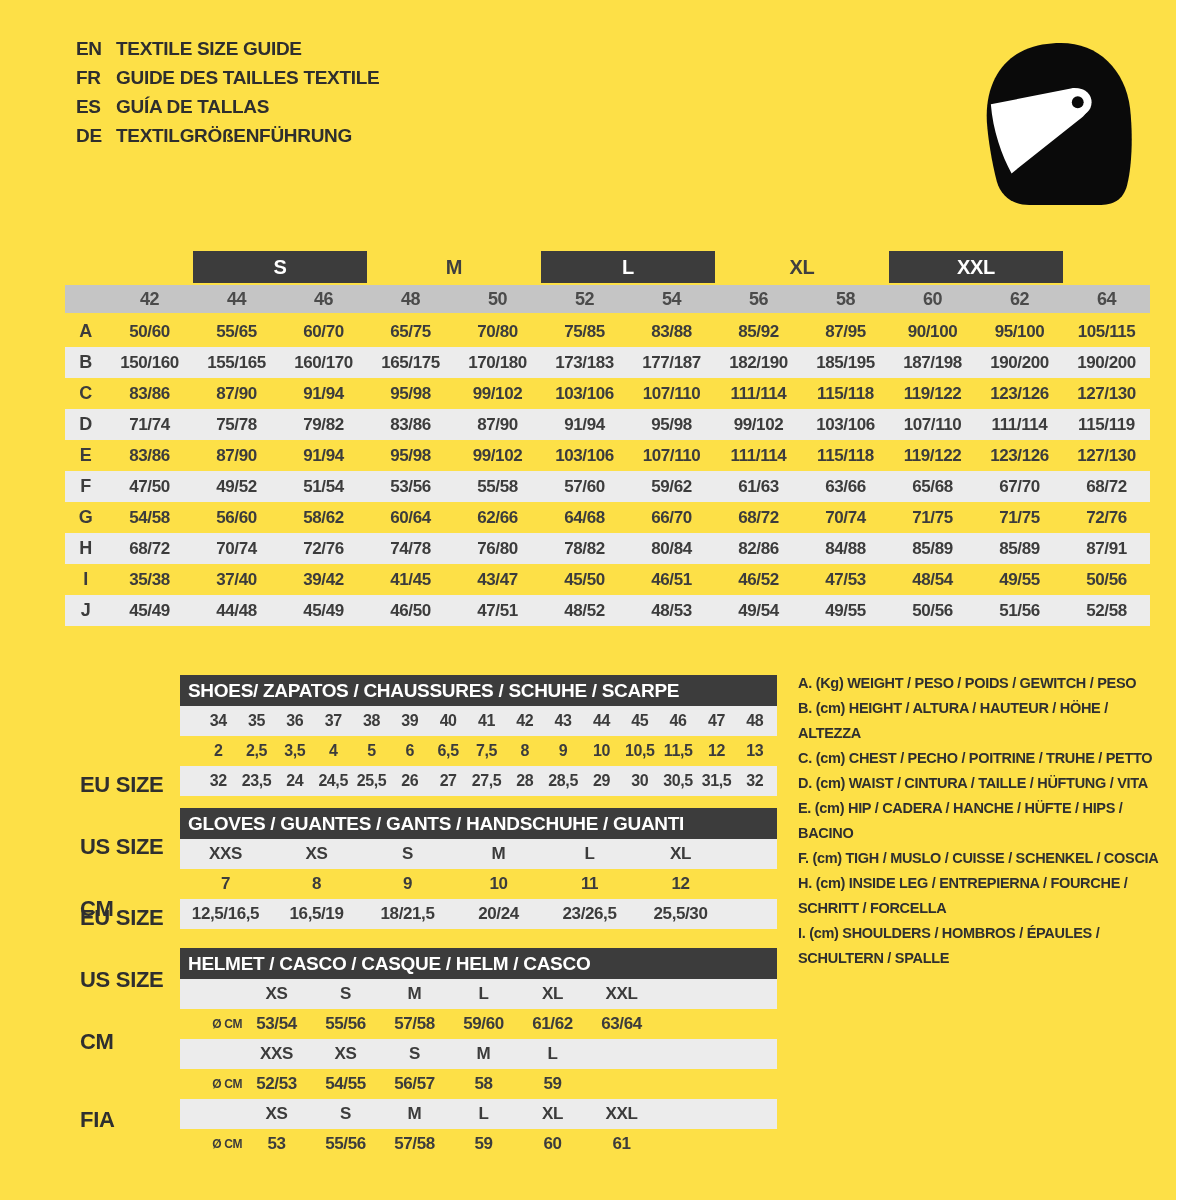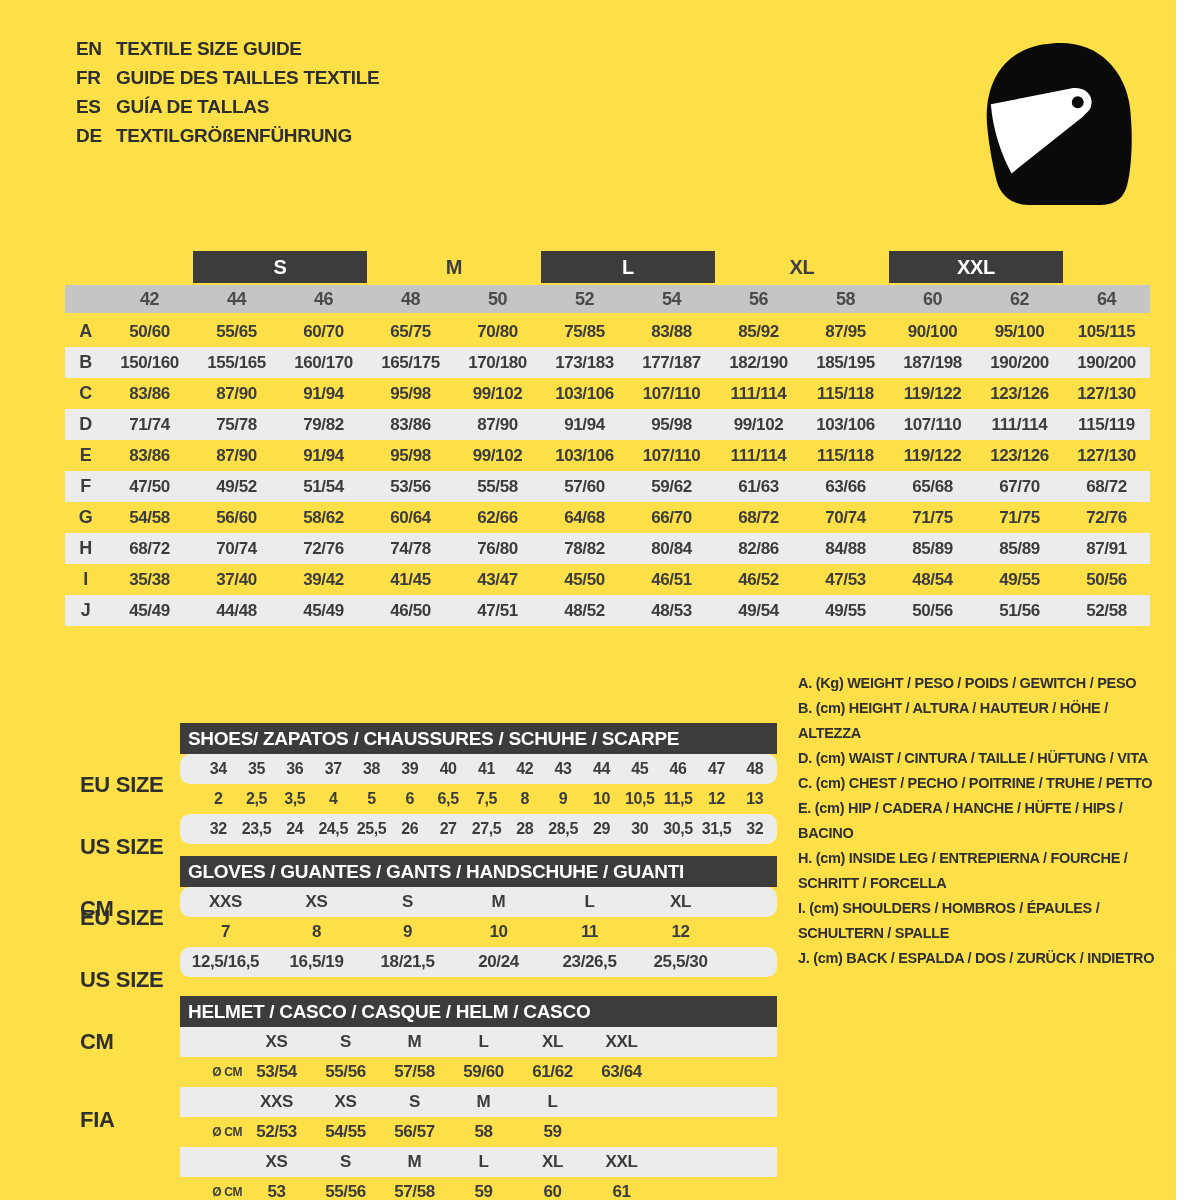--- a/index.html
+++ b/index.html
@@ -30,24 +30,24 @@
   .data-row{height:31px;}
   .data-row .cell{color:#3c3c3c;}
   .data-row.stripe{background:#ececec;}
   .rowlbl{font-size:18px;color:#303030;}
   
   .section{position:absolute;left:80px;display:flex;}
   .labelcol{width:100px;flex:0 0 100px;}
   .labelcol .lrow{height:30px;display:flex;align-items:center;font-size:22px;font-weight:700;
                   letter-spacing:-0.3px;color:#2f2f2f;margin-top:32px;}
   .labelcol .lrow.spacer{height:31px;}
-  .subtable{width:597px;flex:0 0 597px;margin-top:48px;}
+  .subtable{width:597px;flex:0 0 597px;}
   .darkbar{height:31px;background:#3c3c3c;color:#ffffff;display:flex;align-items:center;
            padding-left:8px;box-sizing:border-box;font-size:19px;font-weight:700;letter-spacing:-0.3px;}
-  .srow{height:30px;display:flex;align-items:center;box-sizing:border-box;border-radius:10px;}
+  .srow{height:30px;display:flex;align-items:center;box-sizing:border-box;}
   .srow.stripe,.hrow.stripe{background:#ececec;}
   .scell{flex:1 1 0;text-align:center;font-size:16px;font-weight:700;letter-spacing:-0.4px;color:#3c3c3c;}
   .shoes-sec .srow{padding-left:19px;padding-right:3px;}
   .gloves-sec .srow{padding-right:51px;}
   .gloves-sec .scell{font-size:17px;}
   .hrow{height:30px;display:flex;align-items:center;box-sizing:border-box;}
   .hlblcell{flex:0 0 62px;text-align:right;font-size:12px;font-weight:700;letter-spacing:-0.4px;color:#3c3c3c;}
   .hcell{flex:0 0 69px;text-align:center;font-size:17px;font-weight:700;letter-spacing:-0.4px;color:#3c3c3c;}
   
   .legend{position:absolute;left:798px;top:671px;width:368px;font-size:14.5px;font-weight:700;
@@ -427,21 +427,21 @@
           <div class="hcell">59</div>
           <div class="hcell">60</div>
           <div class="hcell">61</div>
         </div>
       </div>
     </div>
 
   <div class="legend">
       <div class="legend-item">A. (Kg) WEIGHT / PESO / POIDS / GEWITCH / PESO</div>
       <div class="legend-item">B. (cm) HEIGHT / ALTURA / HAUTEUR / HÖHE / ALTEZZA</div>
+      <div class="legend-item">C. (cm) CHEST / PECHO / POITRINE / TRUHE / PETTO</div>
       <div class="legend-item">D. (cm) WAIST / CINTURA / TAILLE / HÜFTUNG / VITA</div>
-      <div class="legend-item">C. (cm) CHEST / PECHO / POITRINE / TRUHE / PETTO</div>
       <div class="legend-item">E. (cm) HIP / CADERA / HANCHE / HÜFTE / HIPS / BACINO</div>
+      <div class="legend-item">F. (cm) TIGH / MUSLO / CUISSE / SCHENKEL / COSCIA</div>
       <div class="legend-item">H. (cm) INSIDE LEG / ENTREPIERNA / FOURCHE / SCHRITT / FORCELLA</div>
       <div class="legend-item">I. (cm) SHOULDERS / HOMBROS / ÉPAULES / SCHULTERN / SPALLE</div>
-      <div class="legend-item">J. (cm) BACK / ESPALDA / DOS / ZURÜCK / INDIETRO</div>
     </div>
 
 </div>
 
 </body></html>

